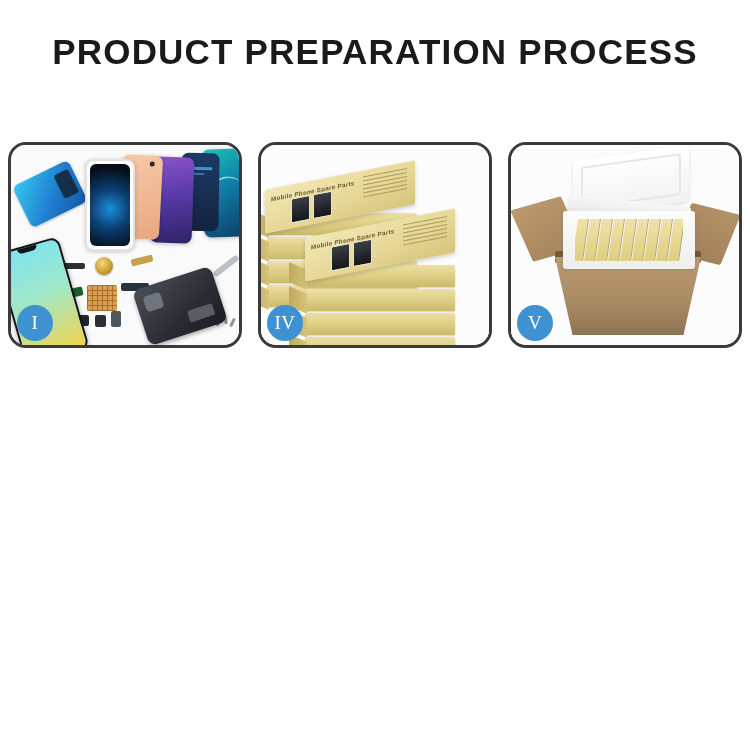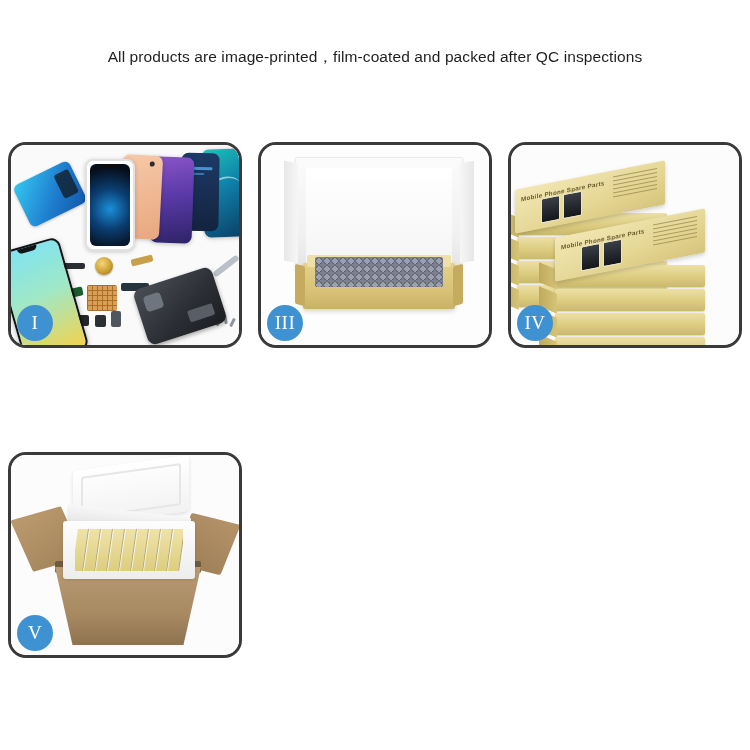--- a/index.html
+++ b/index.html
@@ -303,21 +303,21 @@
     clip-path:polygon(0% 22%, 100% 0%, 100% 72%, 0% 100%);}
   .ctn-tape-a{position:absolute;left:48px;top:84px;width:16px;height:16px;background:#9d8058;transform:skewY(12deg);}
   .ctn-tape-b{position:absolute;left:50px;top:150px;width:16px;height:16px;background:#9d8058;transform:skewY(12deg);}
   .ctn-shadow{position:absolute;left:30px;bottom:10px;width:170px;height:10px;
     background:radial-gradient(ellipse at center, rgba(0,0,0,.16) 0%, rgba(0,0,0,0) 70%);}
 </style>
 </head>
 <body>
 
 <div id="header">
-  <div id="page-subtitle">All products are image-printed，film-coated and packed after QC inspections</div>
+  <div id="page-title">PRODUCT PREPARATION PROCESS</div>
 </div>
 
 <div id="panel-grid">
 
   <div class="panel">
     <div class="panel-inner">
       <div class="p1-bg"></div>
 
       <div class="ph ph-a"></div>
 
@@ -359,36 +359,20 @@
         <div class="pl"></div>
       </div>
       <div class="ph ph-g">
         <div class="notch"></div>
       </div>
     </div>
     <div class="badge">I</div>
   </div>
 
 
-  <div class="panel">
-    <div class="panel-inner">
-      <div class="p3-bg"></div>
-      <div class="lid3">
-        <div class="wing-l"></div>
-        <div class="wing-r"></div>
-      </div>
-      <div class="tray3">
-        <div class="endL"></div>
-        <div class="endR"></div>
-        <div class="lip"></div>
-        <div class="foam3"></div>
-      </div>
-    </div>
-    <div class="badge">III</div>
-  </div>
 
   <div class="panel">
     <div class="panel-inner">
       <div class="p4-bg"></div>
       <div class="stackwrap">
 
         <div class="sbox" style="left:6px;  top:52px;">
             <div class="side"></div>
           </div>
         <div class="sbox" style="left:6px;  top:76px;">

